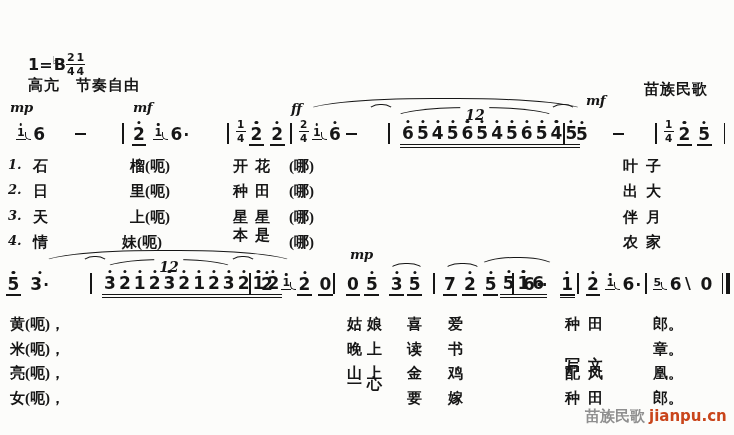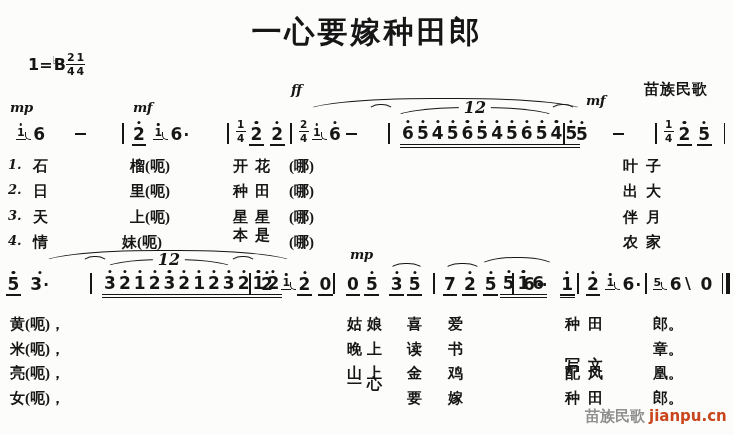--- a/index.html
+++ b/index.html
@@ -58,58 +58,58 @@
   .run .beam1,.run .beam2{position:absolute;left:1px;right:1px;height:1.5px;background:#161616;}
   .run .beam1{bottom:3px;} .run .beam2{bottom:0;}
   .gliss{font-family:"DejaVu Sans",sans-serif;font-weight:700;font-size:16px;
          margin:0 2px 6px;flex:none;line-height:1;}
 
   
   .slur{position:absolute;border:1.5px solid #161616;border-bottom:none;
         border-left-color:transparent;border-right-color:transparent;
         border-radius:55% 55% 0 0 / 120% 120% 0 0;}
   .tlab{position:absolute;top:-8px;left:50%;transform:translateX(-50%);
-        background:#fcfcfa;padding:0 5px;line-height:1;
-        font-family:"DejaVu Serif",serif;font-style:italic;font-weight:700;font-size:16px;}
+        background:#fcfcfa;padding:8px 5px;line-height:1;
+        font-family:"DejaVu Serif",serif;font-style:italic;font-weight:700;font-size:14px;}
   .dyn{position:absolute;font-family:"DejaVu Serif",serif;font-style:italic;
        font-weight:800;font-size:13.5px;letter-spacing:-0.5px;}
 
   
   .lyr{position:absolute;font-size:15px;font-weight:600;white-space:nowrap;line-height:1.2;}
   .lyr.vn{font-family:"DejaVu Serif",serif;font-style:italic;font-weight:700;font-size:13px;}
 
   
   .wm{position:absolute;left:585px;top:407px;font-size:15px;font-weight:600;
       color:#8f8f8f;white-space:nowrap;}
   .wm .site{color:#c9451b;font-family:"DejaVu Sans",sans-serif;font-weight:700;margin-left:4px;}
 </style>
 </head>
 <body>
 
 <div class="sheet">
 
-  <div class="title">一心要嫁种田郎</div>
 
   <div class="keysig">
     <span><span>1=</span><sup>♭</sup><span>B</span></span>
     <span class="frac">
       <span class="fn">2</span>
         <span>4</span>
     </span>
     <span class="frac">
       <span class="fn">1</span>
         <span>4</span>
     </span>
   </div>
 
+  <div class="tempo">高亢　节奏自由</div>
   <div class="source">苗族民歌</div>
 
   <span class="dyn" style="left:10px;top:99px">mp</span>
   <span class="dyn" style="left:133px;top:99px">mf</span>
-  <span class="dyn" style="left:291px;top:81px">ff</span>
+  <span class="dyn" style="left:291px;top:100px">ff</span>
   <span class="dyn" style="left:586px;top:92px">mf</span>
   <span class="dyn" style="left:350px;top:246px">mp</span>
 
   <div class="slur" style="left:304px;top:98px;width:281px;height:13px"></div>
   <div class="slur" style="left:368px;top:104px;width:24px;height:7px"></div>
   <div class="slur" style="left:550px;top:104px;width:24px;height:7px"></div>
   <div class="slur" style="left:394px;top:107px;width:160px;height:10px">
     <span class="tlab">12</span>
   </div>
 

